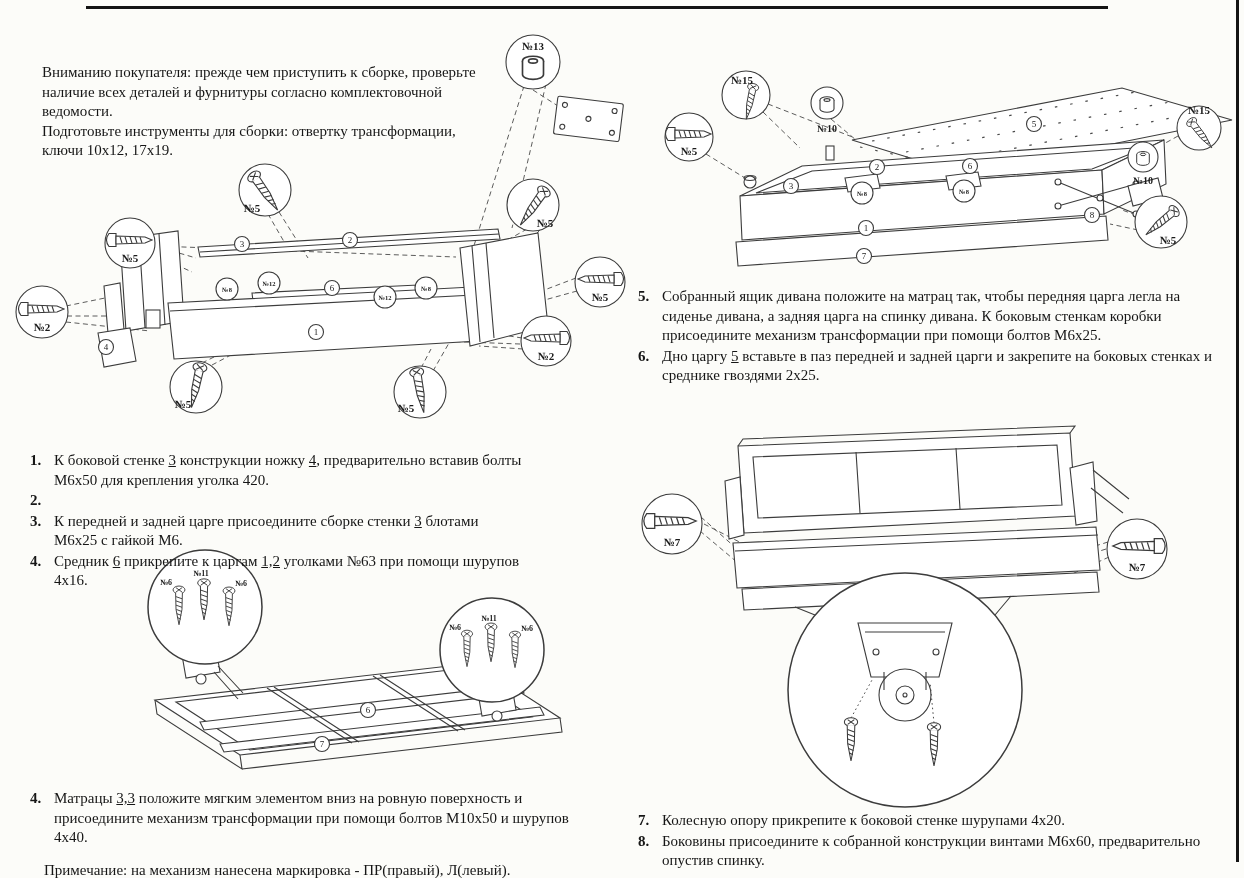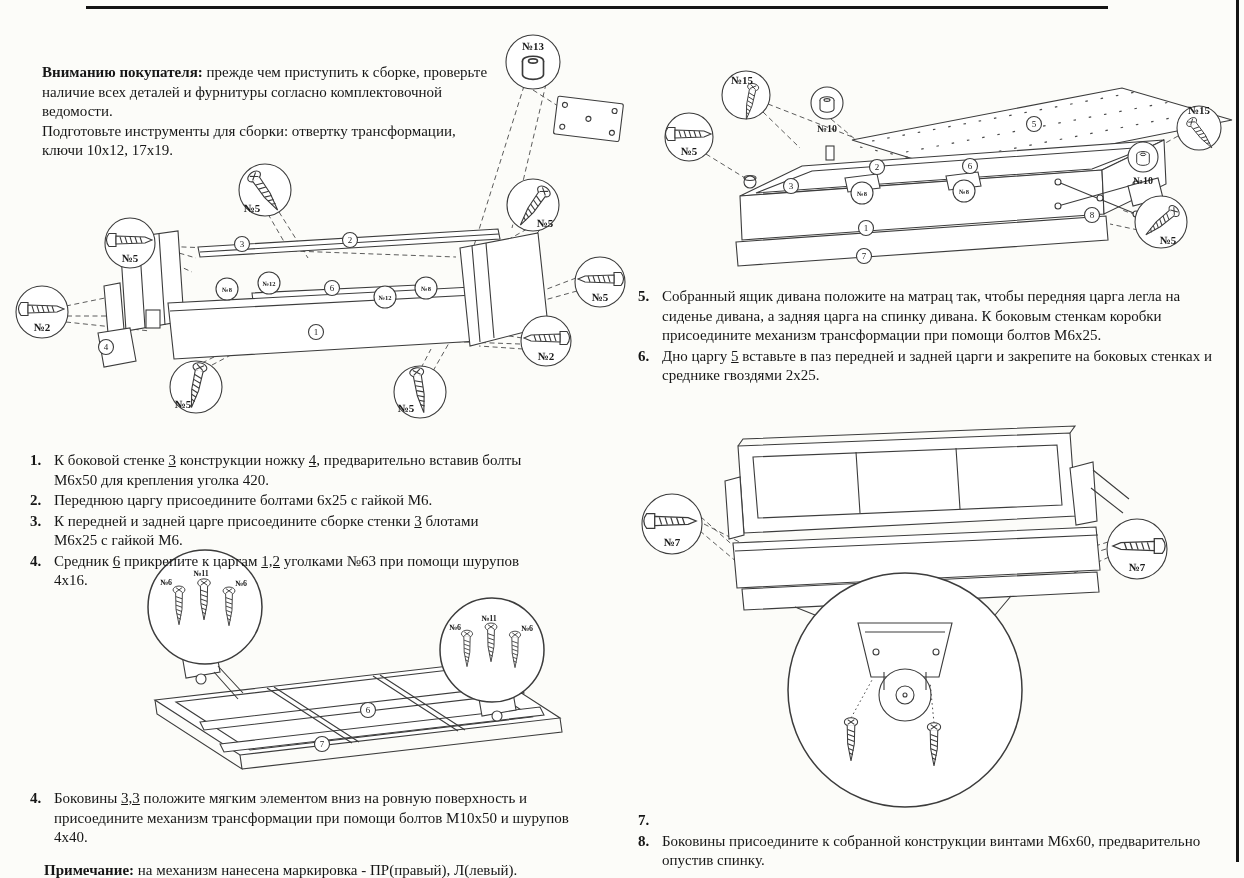--- a/index.html
+++ b/index.html
@@ -2,21 +2,21 @@
 <html><head>
 <meta charset="utf-8">
 <style>
   html,body{margin:0;padding:0}
   body{background:#8f8f8f}
   .page{position:relative;width:1244px;height:878px;background:#fcfcf9;overflow:hidden;
         font-family:"Liberation Serif",serif;color:#161616}
   .artifact{position:absolute;background:#141414}
   .tb{position:absolute;font-size:15px;line-height:1.3}
   .tb p{margin:0}
-  .lead{font-weight:bold}
+  .lead{font-weight:normal}
   .step{display:flex;align-items:flex-start;margin-bottom:1px}
   .num{flex:0 0 24px;font-weight:bold}
   .u{text-decoration:underline}
   svg.art{position:absolute;left:0;top:0}
   .ln{stroke:#3c3c3c;fill:none;stroke-width:1.1}
   .lnf{stroke:#3c3c3c;fill:#ffffff;stroke-width:1.1}
   .lnt{stroke:#3c3c3c;fill:#ffffff;stroke-width:1.5}
   .dash{stroke:#4a4a4a;stroke-width:0.9;stroke-dasharray:5 3.5;fill:none}
   .dots{stroke:#4a4a4a;stroke-width:1;stroke-dasharray:1.6 3;fill:none}
   .nail{stroke:#4a4a4a;stroke-width:1.2;stroke-dasharray:2.5 13;fill:none}
@@ -387,36 +387,35 @@
     <p>Подготовьте инструменты для сборки: отвертку трансформации, ключи 10х12, 17х19.</p>
   </div>
 
   <div class="tb steps" style="left:30px;top:451px;width:492px">
     <div class="step">
         <span class="num">1.</span>
         <span><span>К боковой стенке </span><span class="u">3</span><span> конструкции ножку </span><span class="u">4</span><span>, предварительно вставив болты М6х50 для крепления уголка 420.</span></span>
       </div>
     <div class="step">
         <span class="num">2.</span>
-        <span><span>Переднюю царгу присоедините болтами 6х25 с гайкой М6.</span></span>
       </div>
     <div class="step">
         <span class="num">3.</span>
         <span><span>К передней и задней царге присоедините сборке стенки </span><span class="u">3</span><span> блотами М6х25 с гайкой М6.</span></span>
       </div>
     <div class="step">
         <span class="num">4.</span>
         <span><span>Средник </span><span class="u">6</span><span> прикрепите к царгам </span><span class="u">1,2</span><span> уголками №63 при помощи шурупов 4х16.</span></span>
       </div>
   </div>
 
   <div class="tb steps" style="left:30px;top:789px;width:548px">
     <div class="step">
         <span class="num">4.</span>
-        <span><span>Боковины </span><span class="u">3,3</span><span> положите мягким элементом вниз на ровную поверхность и присоедините механизм трансформации при помощи болтов М10х50 и шурупов 4х40.</span></span>
+        <span><span>Матрацы </span><span class="u">3,3</span><span> положите мягким элементом вниз на ровную поверхность и присоедините механизм трансформации при помощи болтов М10х50 и шурупов 4х40.</span></span>
       </div>
   </div>
 
   <div class="tb" style="left:44px;top:861px;width:560px">
     <p><span class="lead">Примечание:</span><span> на механизм нанесена маркировка - ПР(правый), Л(левый).</span></p>
   </div>
 
   <div class="tb steps" style="left:638px;top:287px;width:594px">
     <div class="step">
         <span class="num">5.</span>
@@ -424,20 +423,21 @@
       </div>
     <div class="step">
         <span class="num">6.</span>
         <span><span>Дно царгу </span><span class="u">5</span><span> вставьте в паз передней и задней царги и закрепите на боковых стенках и среднике гвоздями 2х25.</span></span>
       </div>
   </div>
 
   <div class="tb steps" style="left:638px;top:811px;width:600px">
     <div class="step">
         <span class="num">7.</span>
+        <span><span>Колесную опору прикрепите к боковой стенке шурупами 4х20.</span></span>
       </div>
     <div class="step">
         <span class="num">8.</span>
         <span><span>Боковины присоедините к собранной конструкции винтами М6х60, предварительно опустив спинку.</span></span>
       </div>
   </div>
 
 </div>
 
 </body></html>

